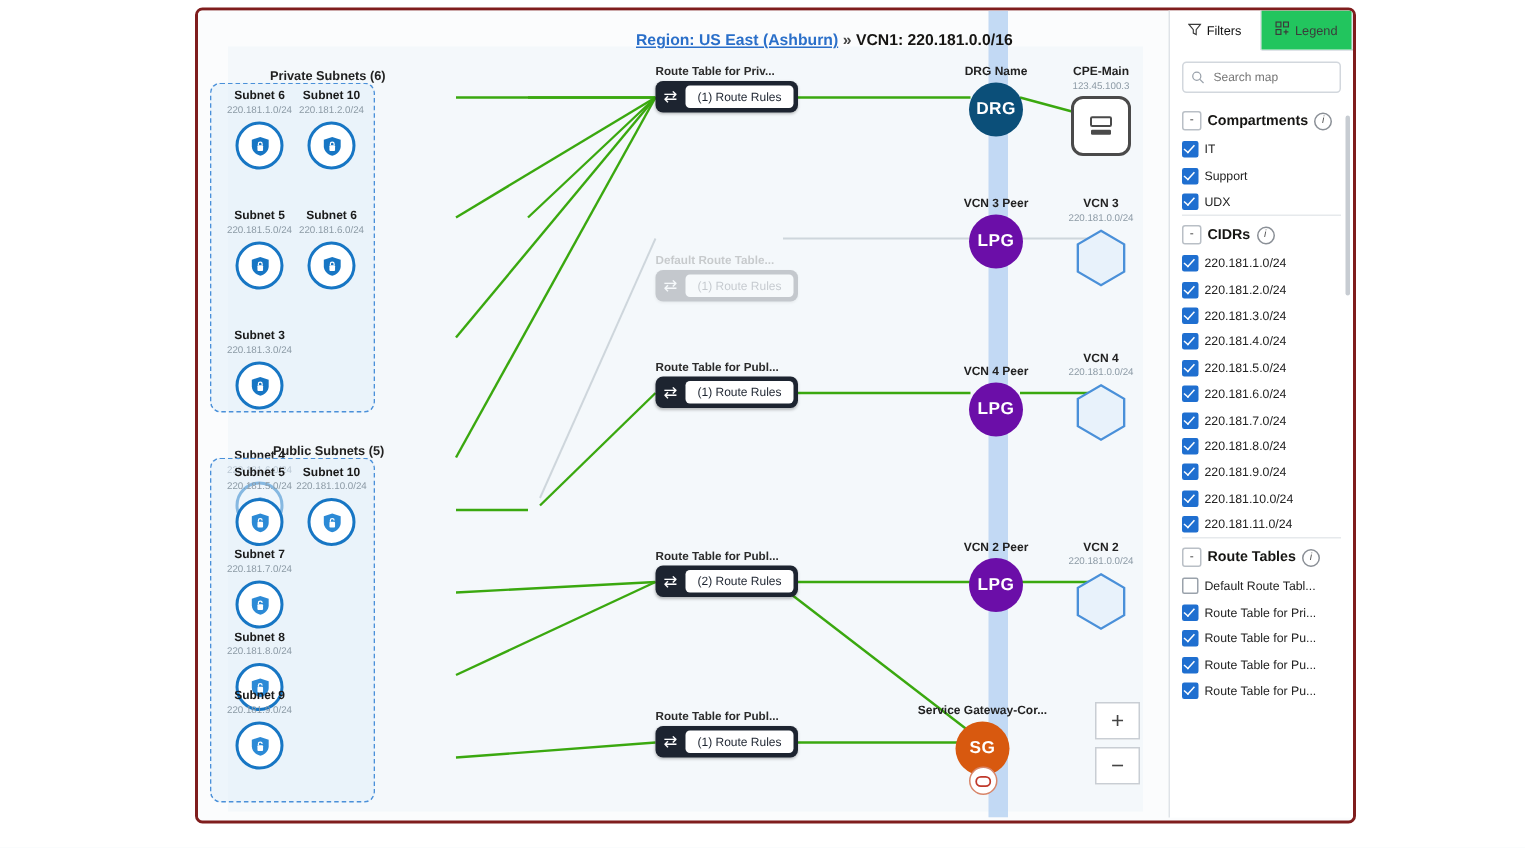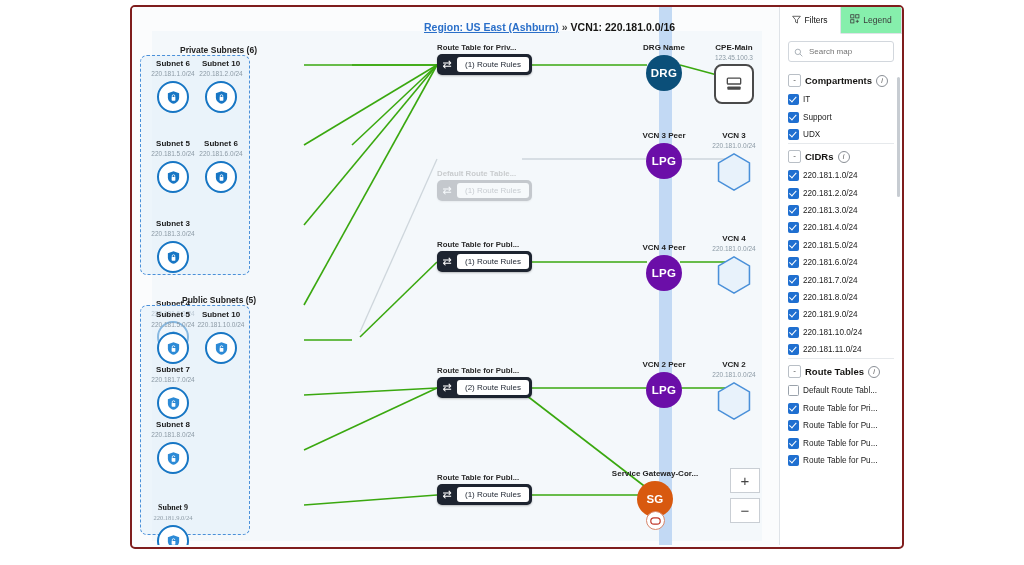--- a/index.html
+++ b/index.html
@@ -59,21 +59,21 @@
   .zoomctl{position:absolute;right:20px;bottom:22px;width:30px;z-index:7;}
   .zoomctl button{display:block;width:30px;height:25px;background:#fff;border:1px solid #c9ced4;
       font-size:15px;color:#444;line-height:23px;text-align:center;padding:0;cursor:pointer;
       font-family:"Liberation Sans",sans-serif;}
   .zoomctl button:first-child{margin-bottom:5px;}
 
   .panel{position:absolute;right:0;top:0;width:122px;height:538px;background:#fff;
       border-left:1px solid #dfe3e8;}
   .tabs{display:flex;height:26px;border-bottom:1px solid #dfe3e8;}
   .tab{flex:1;display:flex;align-items:center;justify-content:center;gap:3px;
-      font-size:8.5px;color:#3b3b3b;background:#86efac;border-right:1px solid #dfe3e8;cursor:pointer;}
+      font-size:8.5px;color:#3b3b3b;background:#22c55e;border-right:1px solid #dfe3e8;cursor:pointer;}
   .tab.active{background:#fff;border-bottom:1px solid #fff;margin-bottom:-1px;color:#111;}
   .searchwrap{padding:7px 8px 6px;}
   .search{display:flex;align-items:center;gap:4px;height:19px;border:1px solid #d2d7dd;border-radius:3px;
       background:#fff;padding:0 5px;}
   .search input{border:0;outline:0;font-size:8px;color:#9aa2ab;width:100%;background:transparent;
       font-family:"Liberation Sans",sans-serif;}
   .sect{padding:0 8px;}
   .sect-hd{display:flex;align-items:center;gap:4px;padding:6px 0 4px;border-top:1px solid #e6e9ec;}
   .sect-hd.first{border-top:0;}
   .minus{width:11px;height:11px;border:1px solid #b9bfc6;border-radius:2px;background:#fff;
@@ -252,21 +252,21 @@
       <div class="nm">Subnet 8</div>
       <div class="cidr">220.181.8.0/24</div>
       <div class="ico">
         <svg width="15" height="15" viewBox="0 0 24 24">
             <path d="M12 2 3 5v7c0 5 4 9 9 10 5-1 9-5 9-10V5z" fill="#2c8ad6"></path>
             <rect x="9" y="11" width="6" height="6" rx="1" fill="#fff"></rect>
             <path d="M10 11V9.5a2 2 0 0 1 4 0" stroke="#fff" stroke-width="1.3" fill="none"></path>
           </svg>
       </div>
     </div>
-    <div class="subnet" style="left:14px;top:496px;font-family:Liberation Serif, serif;">
+    <div class="subnet" style="left:14px;top:452px;">
       <div class="nm">Subnet 9</div>
       <div class="cidr">220.181.9.0/24</div>
       <div class="ico">
         <svg width="15" height="15" viewBox="0 0 24 24">
             <path d="M12 2 3 5v7c0 5 4 9 9 10 5-1 9-5 9-10V5z" fill="#2c8ad6"></path>
             <rect x="9" y="11" width="6" height="6" rx="1" fill="#fff"></rect>
             <path d="M10 11V9.5a2 2 0 0 1 4 0" stroke="#fff" stroke-width="1.3" fill="none"></path>
           </svg>
       </div>
     </div>

